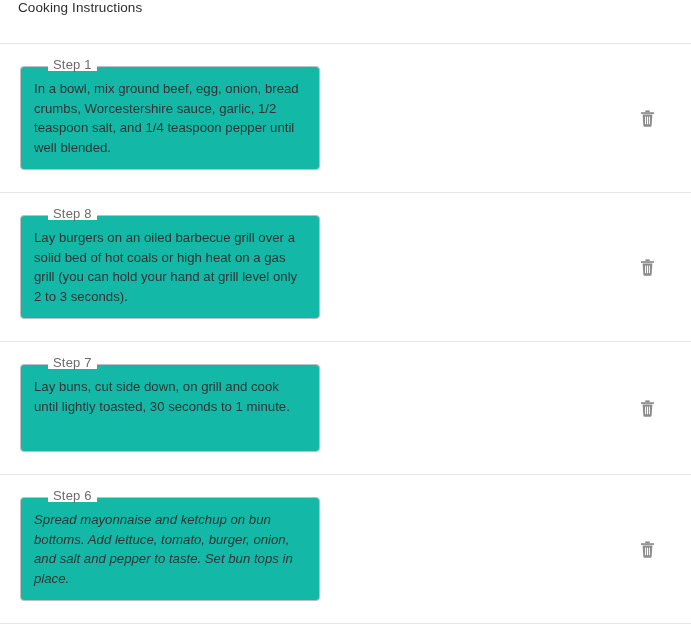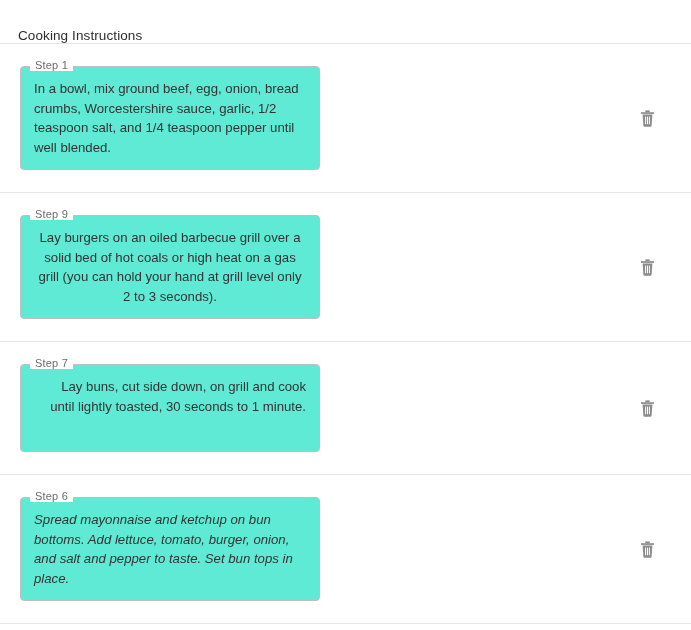--- a/index.html
+++ b/index.html
@@ -19,21 +19,21 @@
     width: 691px;
     height: 630px;
     box-sizing: border-box;
     background: #ffffff;
     position: relative;
   }
 
   .panel-header {
     height: 44px;
     display: flex;
-    align-items: flex-end;
+    align-items: flex-start;
     padding: 0 18px;
     border-bottom: 1px solid #e6e6e6;
     box-sizing: border-box;
   }
   .panel-title {
     font-size: 13.5px;
     color: #2d2d2d;
     letter-spacing: 0.1px;
   }
 
@@ -56,30 +56,30 @@
     width: 300px;
     box-sizing: border-box;
   }
 
   .field-box {
     border: 1px solid #bfbfbf;
     border-radius: 4px;
     padding: 12px 13px 12px 13px;
     box-sizing: border-box;
     min-height: 84px;
-    background: #5eead4;
+    background: #14b8a6;
   }
 
   .field-legend {
     position: absolute;
     top: -7px;
-    left: 10px;
+    left: 28px;
     background: #ffffff;
     padding: 0 5px;
-    font-size: 11px;
+    font-size: 13px;
     color: #6b6b6b;
     line-height: 12px;
     letter-spacing: 0.2px;
   }
 
   .field-text {
     font-size: 13.2px;
     line-height: 19.5px;
     color: #333333;
     white-space: pre-wrap;
@@ -109,22 +109,22 @@
   }
   .trash-btn svg { display: block; }
 
   .add-row {
     padding: 16px 18px 18px 33px;
     box-sizing: border-box;
   }
 
   
   .step-row.s1 .field-box { min-height: 88px; }
-  .step-row.s2 .field-box { min-height: 88px; text-align: center; }
-  .step-row.s3 .field-box { min-height: 88px; text-align: right; }
+  .step-row.s2 .field-box { min-height: 88px; }
+  .step-row.s3 .field-box { min-height: 88px; }
   .step-row.s4 .field-box { min-height: 88px; font-style: italic; }
 </style>
 </head>
 <body>
 
 <div class="panel">
 
   <div class="panel-header">
     <span class="panel-title">Cooking Instructions</span>
   </div>
@@ -150,21 +150,21 @@
           </svg>
         </button>
       </div>
     </div>
 
     <div class="step-row s2">
       <div class="field">
         <div class="field-box">
           <p class="field-text">Lay burgers on an oiled barbecue grill over a solid bed of hot coals or high heat on a gas grill (you can hold your hand at grill level only 2 to 3 seconds).</p>
         </div>
-        <span class="field-legend">Step 9</span>
+        <span class="field-legend">Step 8</span>
       </div>
       <div class="delete-cell">
         <button class="trash-btn" aria-label="delete">
           <svg width="15" height="17" viewBox="0 0 15 17">
             <rect x="1" y="2.2" width="13" height="1.7" fill="#8c8c8c"></rect>
             <rect x="5.3" y="0.4" width="4.4" height="1.7" fill="#8c8c8c"></rect>
             <path d="M2.6 4.6 h9.8 l-0.8 11.2 a1.1 1.1 0 0 1 -1.1 1 h-6 a1.1 1.1 0 0 1 -1.1 -1 z" fill="#8c8c8c"></path>
             <rect x="5.1" y="6.6" width="1" height="7.6" fill="#ffffff"></rect>
             <rect x="7" y="6.6" width="1" height="7.6" fill="#ffffff"></rect>
             <rect x="8.9" y="6.6" width="1" height="7.6" fill="#ffffff"></rect>

